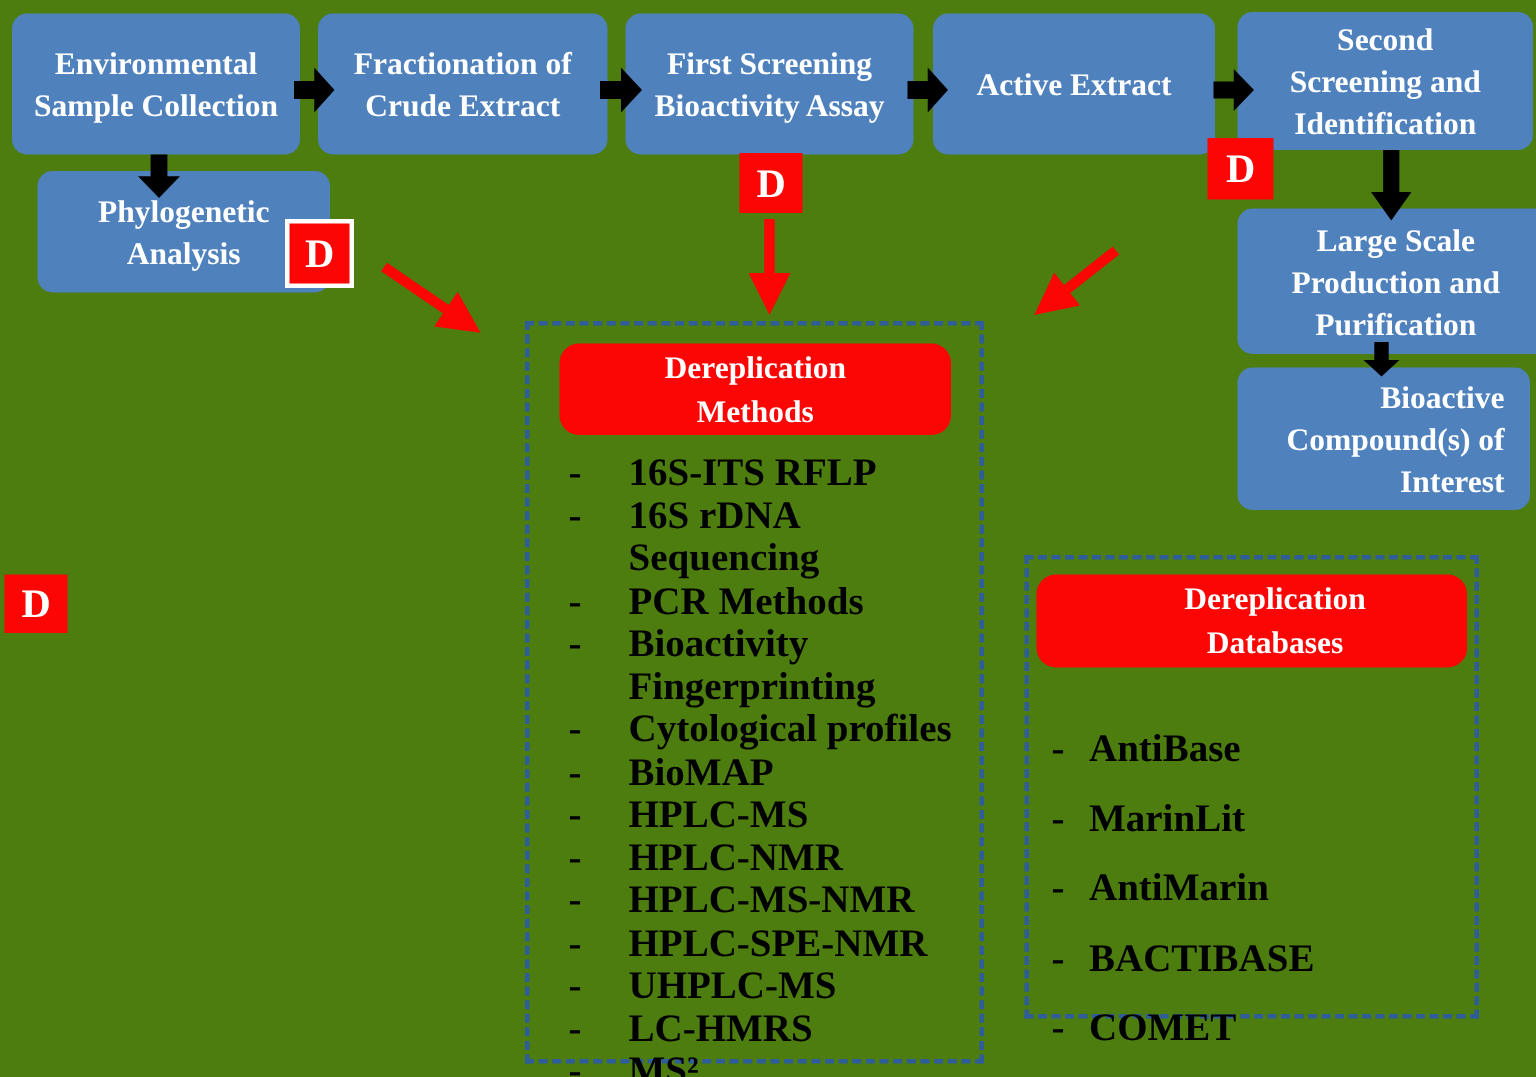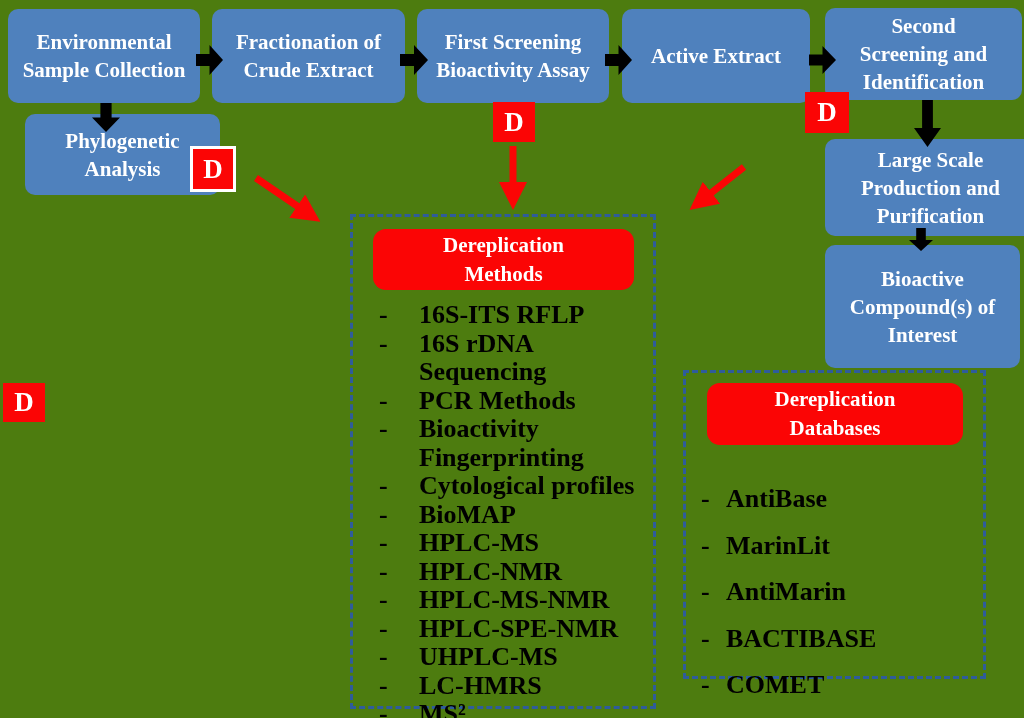--- a/index.html
+++ b/index.html
@@ -19,21 +19,21 @@
     display:flex;align-items:center;justify-content:center;text-align:center;
     z-index:1;box-sizing:border-box;
   }
   .b1{left:8px;top:9px;width:192px;height:94px;padding:0 14px;}
   .b2{left:212px;top:9px;width:193px;height:94px;padding:0 12px;}
   .b3{left:417px;top:9px;width:192px;height:94px;padding:0 10px;}
   .b4{left:622px;top:9px;width:188px;height:94px;}
   .b5{left:825px;top:8px;width:197px;height:92px;padding:0 26px;}
   .b6{left:8px;top:114px;width:195px;height:81px;padding:0 20px;margin-left:17px;}
   .b7{left:825px;top:139px;width:211px;height:97px;padding:0 17px;}
-  .b8{left:825px;top:245px;width:195px;height:123px;padding:0 17px;}
+  .b8{left:825px;top:245px;width:195px;height:95px;padding:0 17px;text-align:right;}
   
   .d-box{
     position:absolute;background:var(--red);color:#fff;font-weight:bold;
     font-size:27px;display:flex;align-items:center;justify-content:center;
     z-index:5;box-sizing:border-box;
   }
   .d1{left:190px;top:146px;width:46px;height:46px;border:3px solid #fff;}
   .d2{left:493px;top:102px;width:42px;height:40px;}
   .d3{left:805px;top:92px;width:44px;height:41px;}
   .dleg{left:3px;top:383px;width:42px;height:39px;}
@@ -46,21 +46,21 @@
   .panel{position:absolute;border:3px dashed var(--dash);z-index:2;box-sizing:border-box;}
   .methods{left:350px;top:214px;width:306px;height:495px;}
   .databases{left:683px;top:370px;width:303px;height:309px;}
   .panel-header{
     position:absolute;background:var(--red);border-radius:13px;color:#fff;
     font-weight:bold;font-size:21px;line-height:29px;
     display:flex;align-items:center;justify-content:center;text-align:center;
   }
   .methods .panel-header{left:20px;top:12px;width:261px;height:61px;}
   .methods .panel-header span{width:175px;}
-  .databases .panel-header{left:21px;top:10px;width:256px;height:62px;}
+  .databases .panel-header{left:5px;top:10px;width:256px;height:62px;padding-left:31px;}
   .databases .panel-header span{width:195px;}
   ul.panel-list{list-style:none;margin:0;padding:0;position:absolute;left:0;right:4px;}
   .methods ul.panel-list{top:84px;}
   .databases ul.panel-list{top:94px;}
   ul.panel-list li{
     display:flex;font-weight:bold;font-size:26px;line-height:28.5px;color:#000;
   }
   .methods ul.panel-list li{padding-left:26px;}
   .methods ul.panel-list li::before{content:"-";flex:0 0 40px;}
   .databases ul.panel-list li{padding-left:15px;margin-top:18px;}

